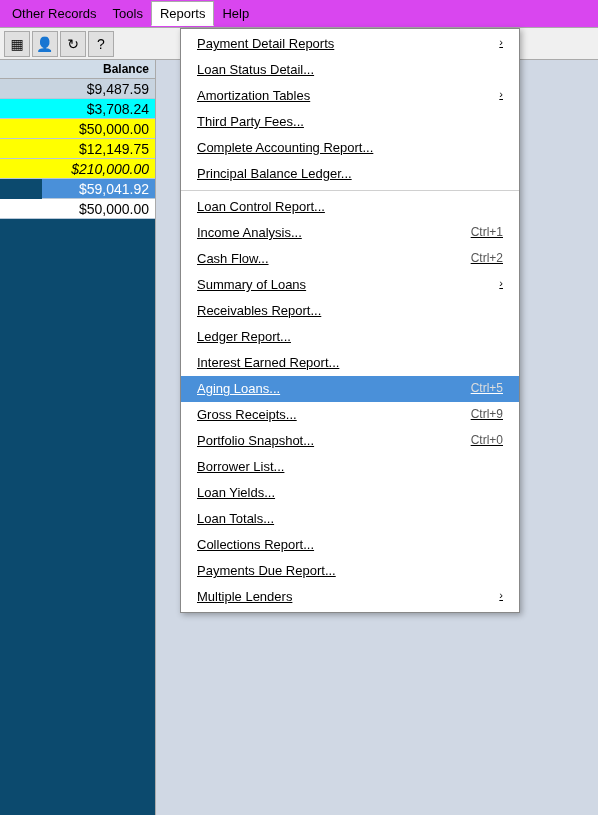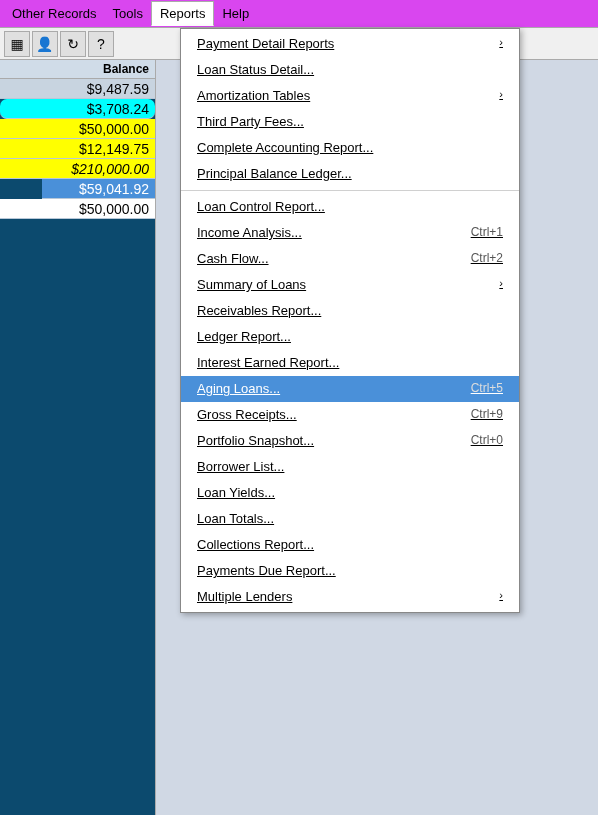--- a/index.html
+++ b/index.html
@@ -88,21 +88,21 @@
     .table-row {
       padding: 2px 6px;
       text-align: left;
       font-size: 14px;
       border-bottom: 1px solid #b8c8d8;
       height: 20px;
       display: flex;
       align-items: center;
       justify-content: flex-end;
     }
-    .table-row.cyan { background: #00ffff; border-radius: 7px; }
+    .table-row.cyan { background: #00ffff; }
     .table-row.yellow { background: #ffff00; }
     .table-row.yellow2 { background: #ffff00; }
     .table-row.yellow3 { background: #ffff00; font-style: italic; }
     .table-row.blue-selected { background: #4a90d9; color: #fff; margin-left: 42px; }
     .table-row.white { background: #fff; }
     .table-row.light { background: #c8d4e0; }
     .dropdown-menu {
       position: absolute;
       top: 28px;
       left: 180px;

